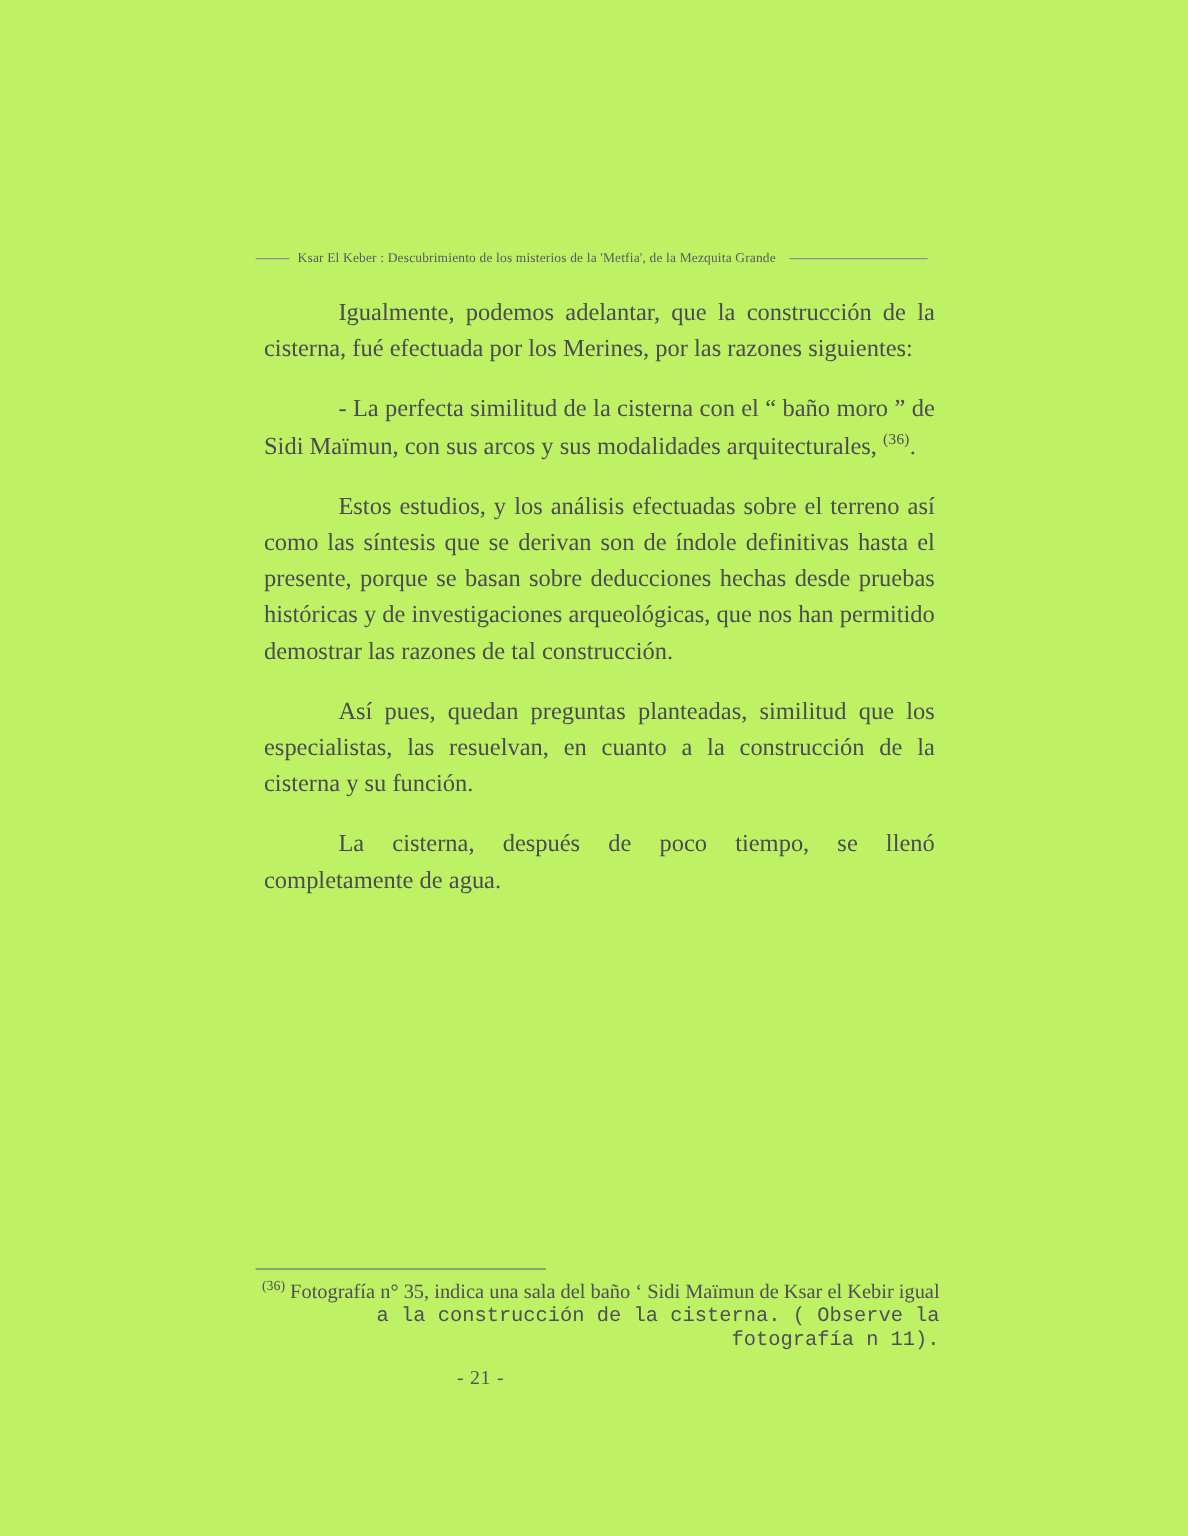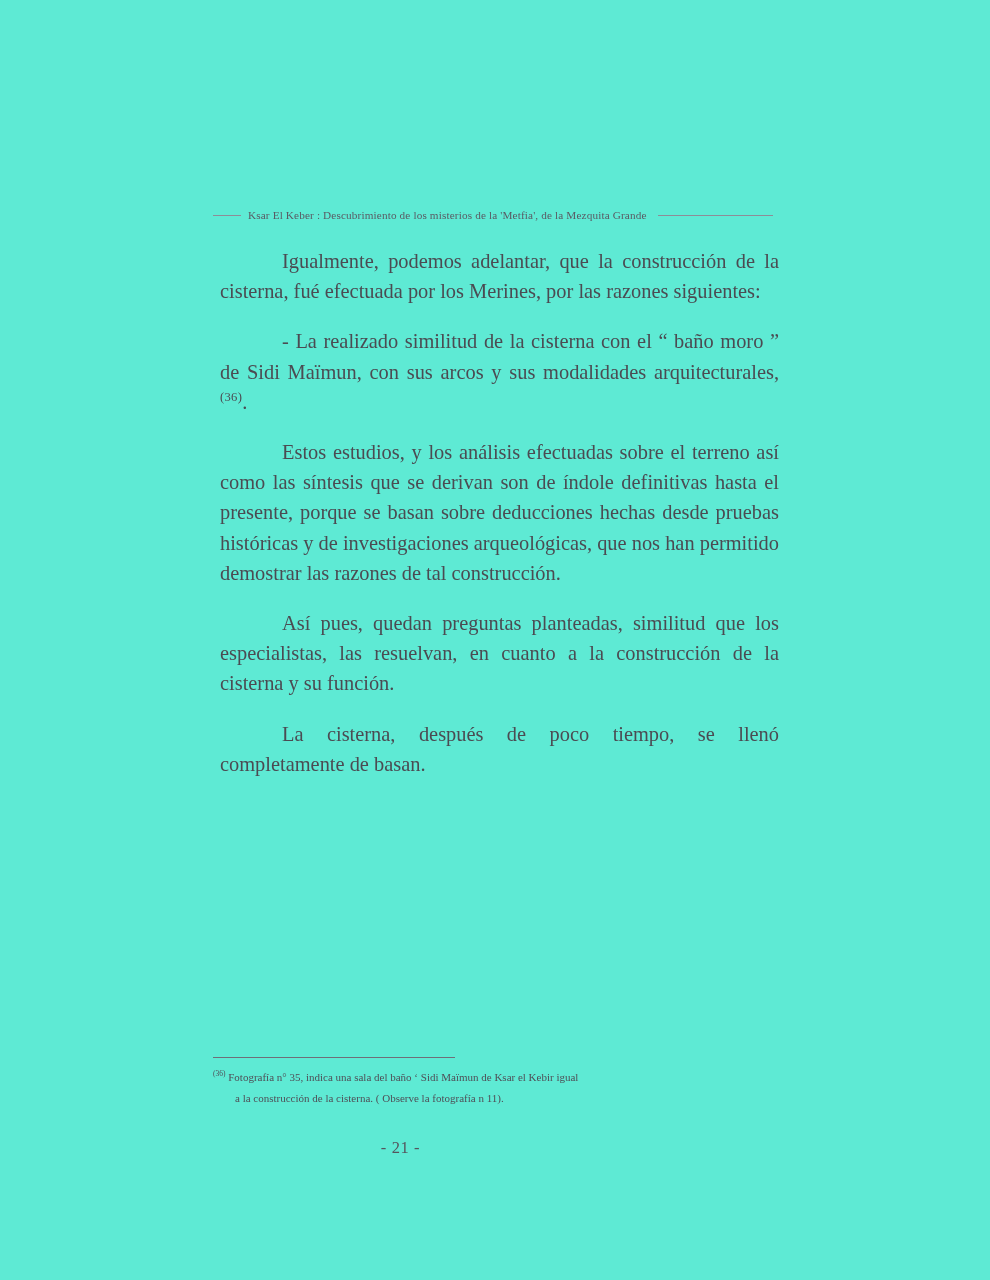--- a/index.html
+++ b/index.html
@@ -5,21 +5,21 @@
   html, body {
     margin: 0;
     padding: 0;
     background: #ffffff;
   }
 
   .page {
     position: relative;
     width: 990px;
     height: 1280px;
-    background: #5eead4;
+    background: #bef264;
     overflow: hidden;
     font-family: "Liberation Serif", "DejaVu Serif", serif;
     color: #4b4b52;
     -webkit-font-smoothing: antialiased;
   }
 
   
   .header {
     position: absolute;
     left: 213px;
@@ -85,38 +85,40 @@
     top: 1057px;
     width: 570px;
   }
   .footnote-rule {
     width: 242px;
     height: 1px;
     background: #6f6f79;
     margin-bottom: 9px;
   }
   .footnote-text {
-    font-size: 11px;
+    font-size: 17px;
     line-height: 20.5px;
     color: #4f4f57;
     text-indent: 0;
     padding-left: 0;
     margin: 0;
+    text-align: right;
   }
   .footnote-text .fn-body {
     display: inline;
   }
   .footnote-text sup {
     font-size: 0.68em;
     vertical-align: super;
     line-height: 0;
   }
   .footnote-cont {
     display: block;
     padding-left: 22px;
+    font-family: Liberation Mono, monospace;
   }
 
   
   .page-number {
     position: absolute;
     left: 0;
     top: 1138px;
     width: 801px;
     text-align: center;
     font-size: 16.5px;
@@ -133,29 +135,29 @@
     <span class="header-rule-left"></span>
     <span class="header-text">Ksar El Keber : Descubrimiento de los misterios  de  la 'Metfia',  de la Mezquita Grande</span>
     <span class="header-rule-right"></span>
   </div>
 
   <div class="body-column">
 
     <p class="para">Igualmente,  podemos adelantar, que la construcción de la cisterna, fué efectuada por los Merines, por las razones siguientes:</p>
 
 
-    <p class="para"><span>- La realizado similitud de la cisterna con el “ baño moro ” de Sidi Maïmun, con sus arcos y sus modalidades arquitecturales, </span><sup class="fn-ref">(36)</sup><span>.</span></p>
+    <p class="para"><span>- La perfecta similitud de la cisterna con el “ baño moro ” de Sidi Maïmun, con sus arcos y sus modalidades arquitecturales, </span><sup class="fn-ref">(36)</sup><span>.</span></p>
 
     <p class="para">Estos estudios, y los análisis efectuadas sobre el terreno así como las síntesis que se derivan son de índole definitivas hasta el presente, porque se basan sobre deducciones hechas desde pruebas históricas y de investigaciones arqueológicas, que nos han  permitido demostrar las razones de tal construcción.</p>
 
 
     <p class="para">Así pues, quedan preguntas planteadas, similitud que los especialistas, las resuelvan, en cuanto a la construcción de la cisterna y su función.</p>
 
 
-    <p class="para">La cisterna, después de poco tiempo, se llenó completamente de basan.</p>
+    <p class="para">La cisterna, después de poco tiempo, se llenó completamente de agua.</p>
 
   </div>
 
   <div class="footnote-block">
     <div class="footnote-rule"></div>
     <p class="footnote-text"><sup>(36)</sup><span class="fn-body"> Fotografía n°  35, indica una sala del baño ‘ Sidi Maïmun de Ksar el Kebir igual</span><span class="footnote-cont">a la construcción de la cisterna. ( Observe la fotografía n 11).</span></p>
   </div>
 
   <div class="page-number">- 21 -</div>
 

